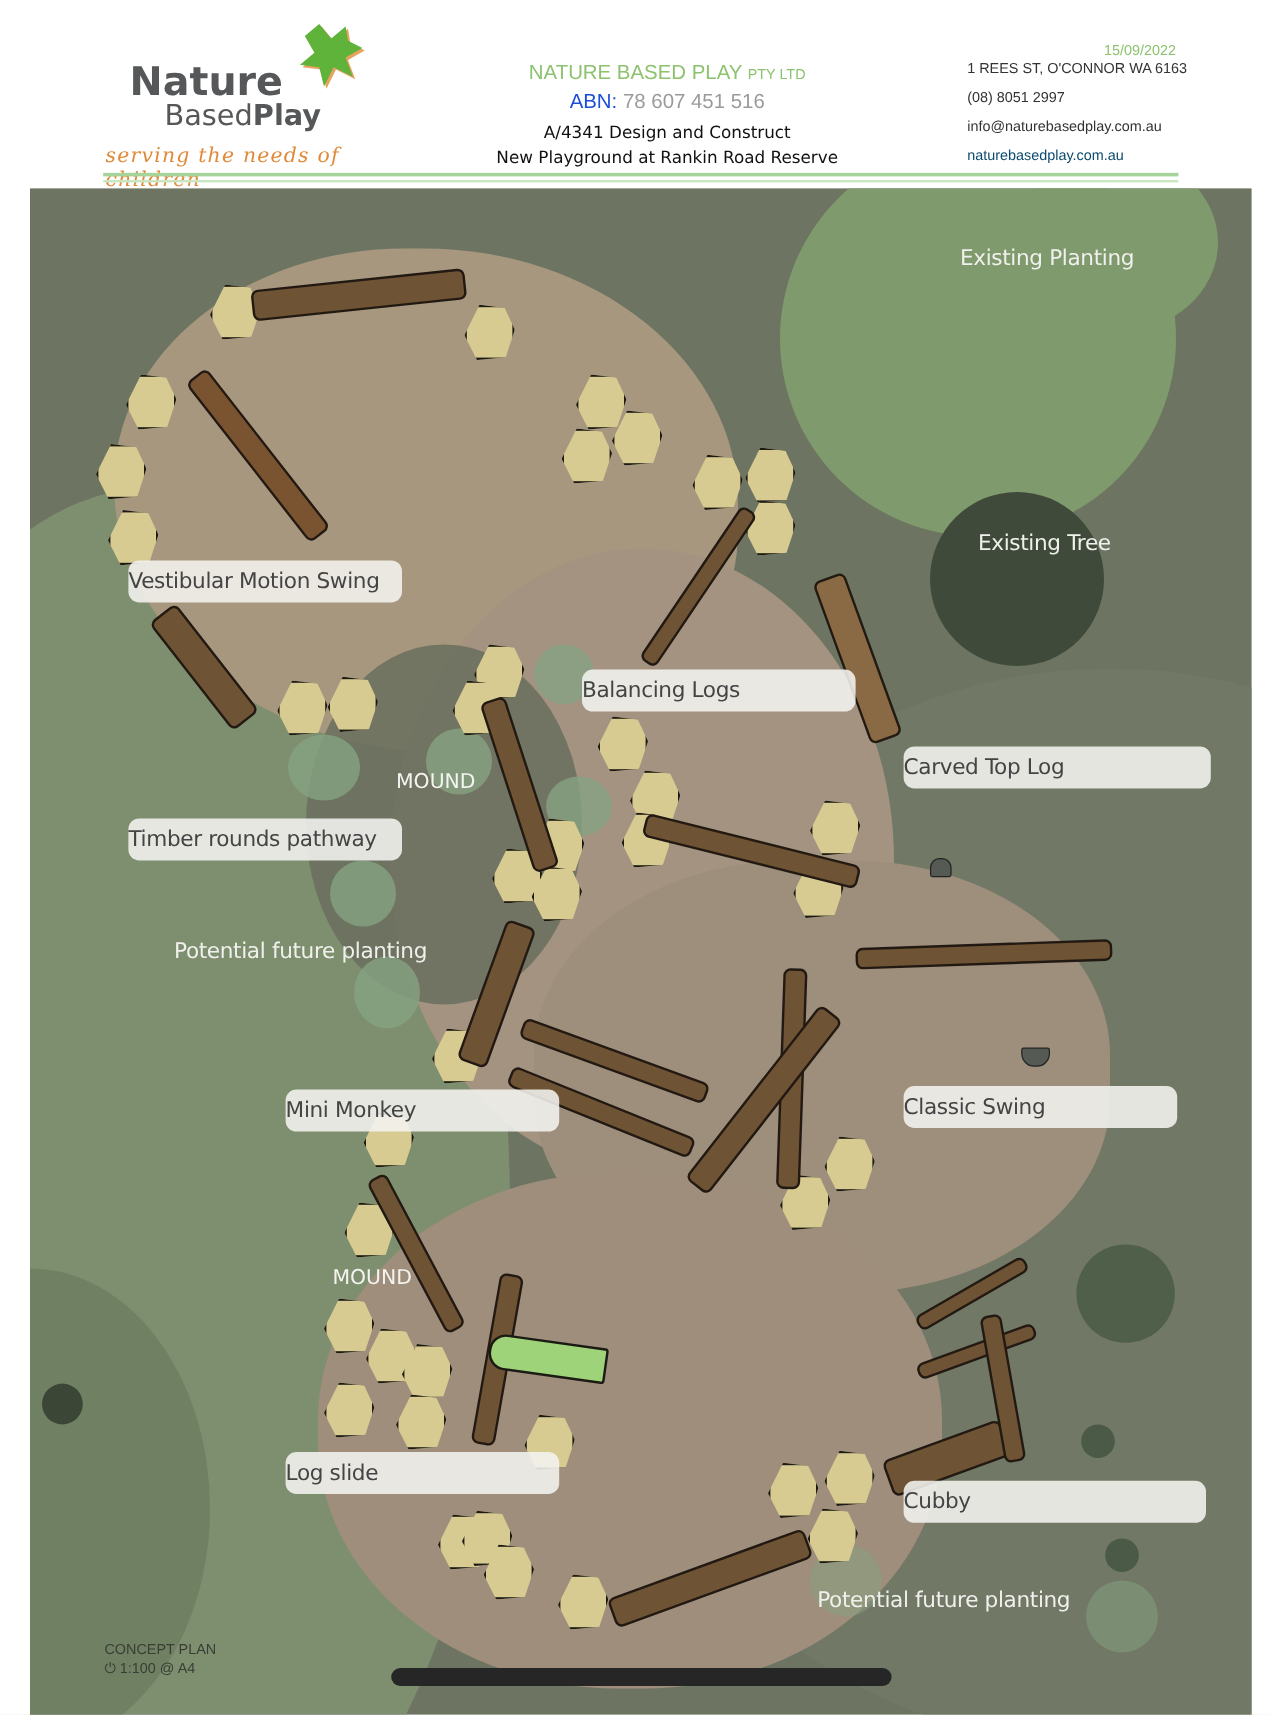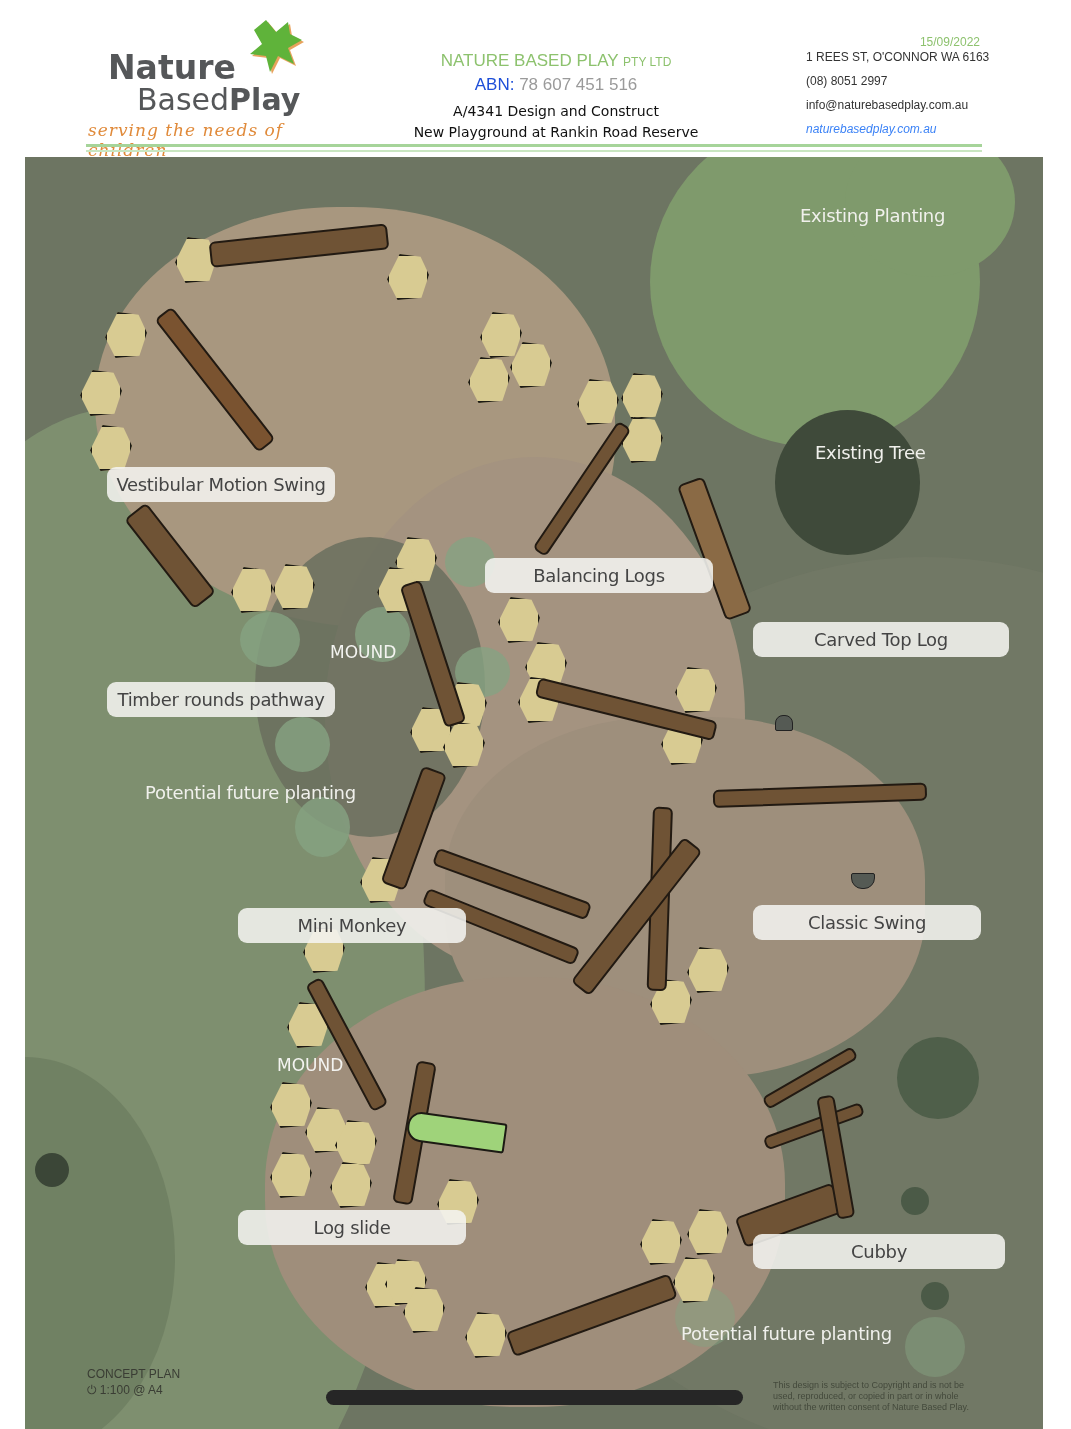--- a/index.html
+++ b/index.html
@@ -1,38 +1,38 @@
 <!DOCTYPE html>
 <html><head>
 <meta charset="utf-8">
 <style>
   html,body{margin:0;padding:0;background:#ffffff;}
   body{width:1071px;height:1429px;position:relative;overflow:hidden;font-family:"DejaVu Sans","Liberation Sans",sans-serif;}
   .header{position:absolute;left:0;top:0;width:1071px;height:157px;background:#fff;}
   .logo{position:absolute;left:86px;top:20px;width:240px;height:130px;}
   .logo-word1{position:absolute;left:22px;top:28px;font-family:"DejaVu Sans",sans-serif;font-weight:bold;font-size:33px;color:#555759;letter-spacing:0px;}
-  .logo-word2{position:absolute;left:51px;top:62px;font-family:"DejaVu Sans",sans-serif;font-size:30px;color:#555759;}
+  .logo-word2{position:absolute;left:51px;top:62px;font-family:"DejaVu Sans",sans-serif;font-size:24px;color:#555759;}
   .logo-word2 b{font-weight:bold;}
   .logo-tagline{position:absolute;left:2px;top:100px;font-family:"DejaVu Serif",serif;font-style:italic;font-size:17px;color:#e08a3a;letter-spacing:1px;}
   .logo-star{position:absolute;left:160px;top:0px;width:60px;height:60px;}
   .rule1{position:absolute;left:86px;top:144px;width:896px;height:3px;background:#a6d49a;}
   .rule2{position:absolute;left:86px;top:150px;width:896px;height:2px;background:#c9e6c1;}
   .company{position:absolute;left:410px;top:51px;width:292px;text-align:center;color:#8dc26e;font-family:"Liberation Sans",sans-serif;font-size:17px;}
   .company small{font-size:12px;}
   .abn{position:absolute;left:410px;top:75px;width:292px;text-align:center;color:#9a9a9a;font-family:"Liberation Sans",sans-serif;font-size:17px;}
   .abn .lbl{color:#1d4ed8;}
   .proj1,.proj2{position:absolute;left:400px;width:312px;text-align:center;color:#111;font-family:"DejaVu Sans",sans-serif;font-size:14px;}
   .proj1{top:103px;}
   .proj2{top:124px;}
   .date{position:absolute;left:880px;top:35px;width:100px;text-align:right;color:#8dc26e;font-family:"Liberation Sans",sans-serif;font-size:12px;}
   .contact{position:absolute;left:806px;font-family:"Liberation Sans",sans-serif;font-size:12px;color:#333;}
   .c-addr{top:50px;}
   .c-phone{top:74px;}
   .c-email{top:98px;}
-  .c-web{top:122px;color:#3b82f6;font-style:italic;}
+  .c-web{top:122px;color:#0c4a6e;}
 
   .plan{position:absolute;left:25px;top:157px;width:1018px;height:1272px;background:#6d7562;overflow:hidden;}
   .plan .layer{position:absolute;}
   .ground-left{left:-200px;top:250px;width:600px;height:1200px;border-radius:50%;background:#7f9271;opacity:.9;}
   .ground-right-band{left:450px;top:400px;width:900px;height:900px;border-radius:50%;background:#757a68;opacity:.6;}
   .sand-top{left:70px;top:50px;width:520px;height:420px;border-radius:48% 52% 45% 55%;background:#a8977f;}
   .sand-mid{left:300px;top:300px;width:420px;height:520px;border-radius:50%;background:#a49380;}
   .sand-midright{left:420px;top:560px;width:480px;height:360px;border-radius:45%;background:#9e8f7c;}
   .sand-bot{left:240px;top:820px;width:520px;height:430px;border-radius:48%;background:#9f8e7b;}
   .mound1{left:230px;top:380px;width:230px;height:300px;border-radius:50%;background:#6a6f5e;opacity:.85;}
@@ -42,21 +42,21 @@
   .dark-circle-r{left:872px;top:880px;width:82px;height:82px;border-radius:50%;background:#4f5f4a;}
   .dark-dot-r1{left:876px;top:1030px;width:28px;height:28px;border-radius:50%;background:#4b5a47;}
   .dark-dot-r2{left:896px;top:1125px;width:28px;height:28px;border-radius:50%;background:#4b5a47;}
   .dark-dot-l{left:10px;top:996px;width:34px;height:34px;border-radius:50%;background:#3b4637;}
   .lower-left-green{left:-150px;top:900px;width:300px;height:400px;border-radius:50%;background:#6d7d60;opacity:.8;}
   .shrub{position:absolute;border-radius:50%;background:#86a282;opacity:.8;}
 
   .stone{position:absolute;width:38px;height:42px;background:#d8cb92;border:2px solid #1c1a14;clip-path:polygon(30% 0,80% 6%,100% 45%,82% 95%,25% 100%,0 55%);}
   .log{position:absolute;background:#6f5335;border:2px solid #221a12;border-radius:6px;transform-origin:0 50%;}
 
-  .label-pill{position:absolute;background:rgba(244,244,240,.88);border-radius:9px;color:#444;font-family:"DejaVu Sans",sans-serif;font-weight:normal;font-size:18px;text-align:center;line-height:35px;height:35px;letter-spacing:-0.3px;}
+  .label-pill{position:absolute;background:rgba(244,244,240,.88);border-radius:9px;color:#444;font-family:"DejaVu Sans",sans-serif;font-weight:normal;font-size:18px;text-align:left;line-height:35px;height:35px;letter-spacing:-0.3px;}
   .plan-text{position:absolute;color:#f0f0ec;font-family:"DejaVu Sans",sans-serif;font-size:18px;letter-spacing:-0.3px;}
   .mound-text{position:absolute;color:#f3f3f0;font-family:"DejaVu Sans",sans-serif;font-size:17px;}
   .concept{position:absolute;left:62px;top:1209px;color:#3a3d34;font-family:"Liberation Sans",sans-serif;font-size:12px;line-height:16px;}
   .copyright{position:absolute;left:748px;top:1223px;width:210px;color:#3b4134;font-family:"Liberation Sans",sans-serif;font-size:9px;line-height:11px;opacity:.85;}
   .home-indicator{position:absolute;left:301px;top:1233px;width:417px;height:15px;border-radius:8px;background:#262626;}
 </style>
 </head>
 <body>
 
 <div class="header">
@@ -195,14 +195,13 @@
   <div class="label-pill" style="left:213px;top:1053px;width:228px;">Log slide</div>
   <div class="label-pill" style="left:728px;top:1077px;width:252px;">Cubby</div>
 
   <div class="concept">
     <div>CONCEPT PLAN</div>
     <div><span>⏻</span> <span>1:100 @ A4</span></div>
   </div>
 
   <div class="home-indicator"></div>
 
-  <div class="copyright">This design is subject to Copyright and is not be used, reproduced, or copied in part or in whole without the written consent of Nature Based Play.</div>
 </div>
 
 </body></html>

